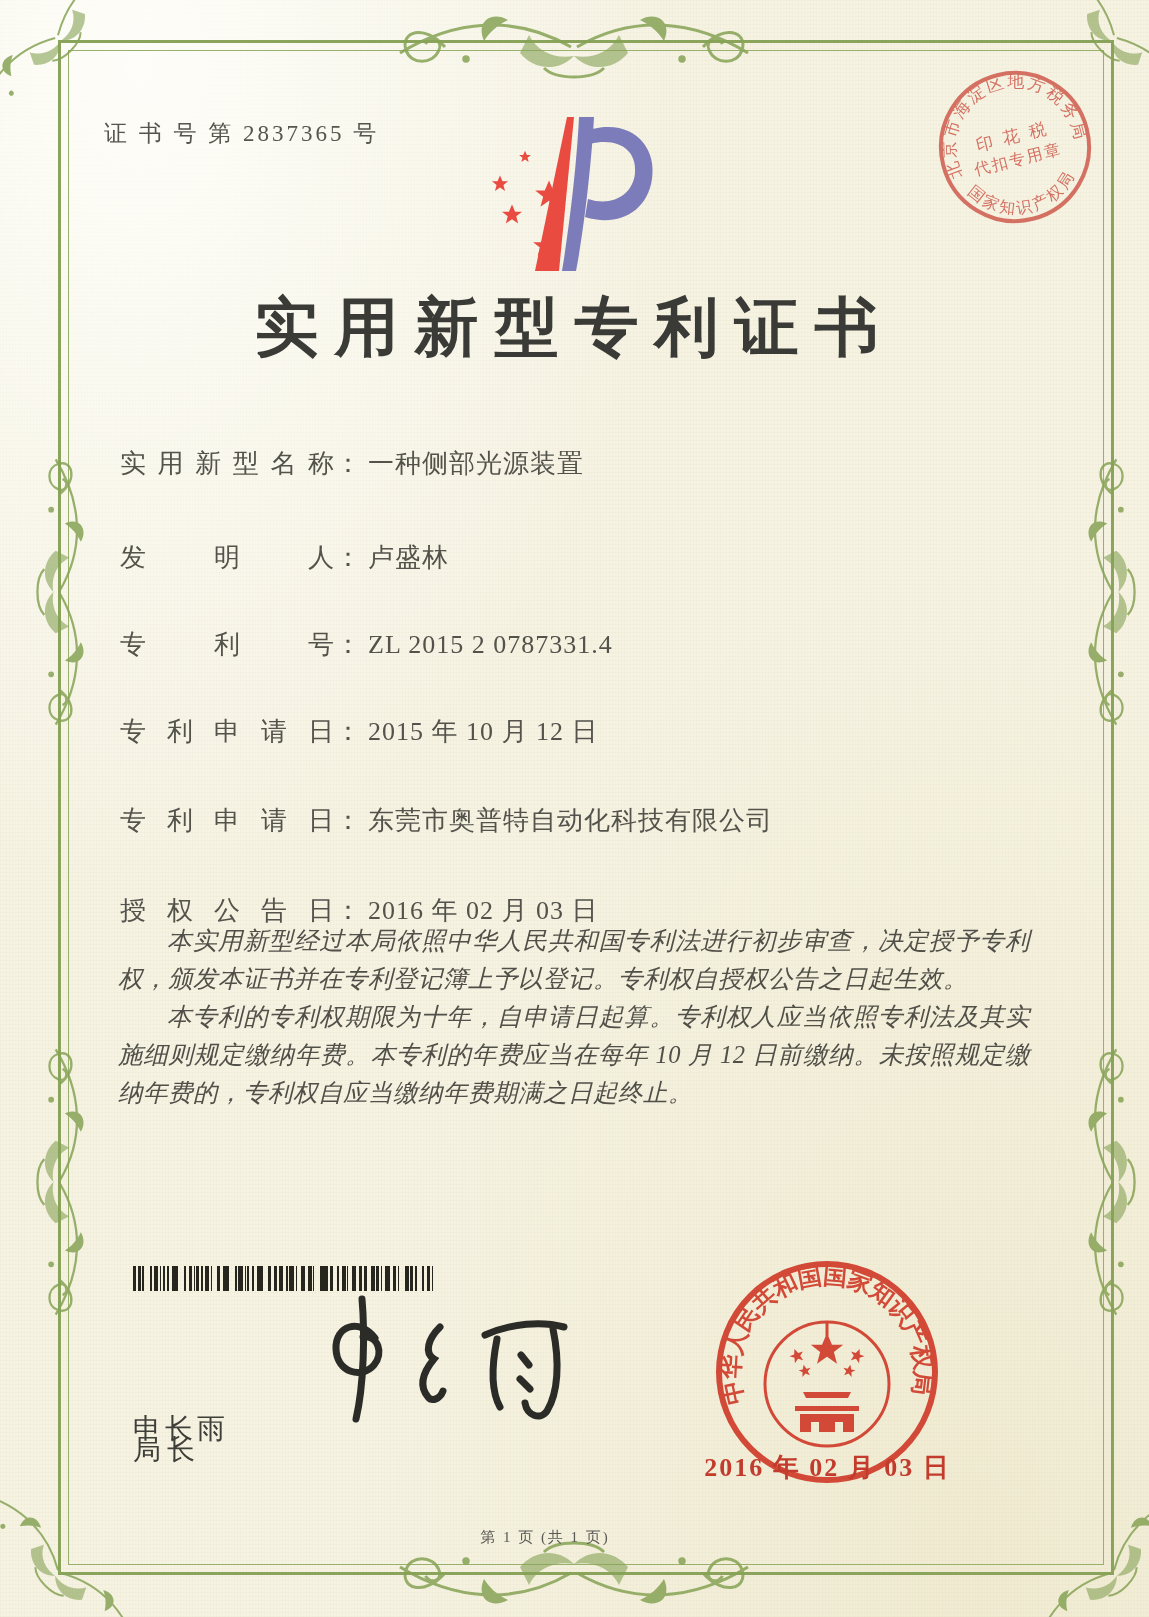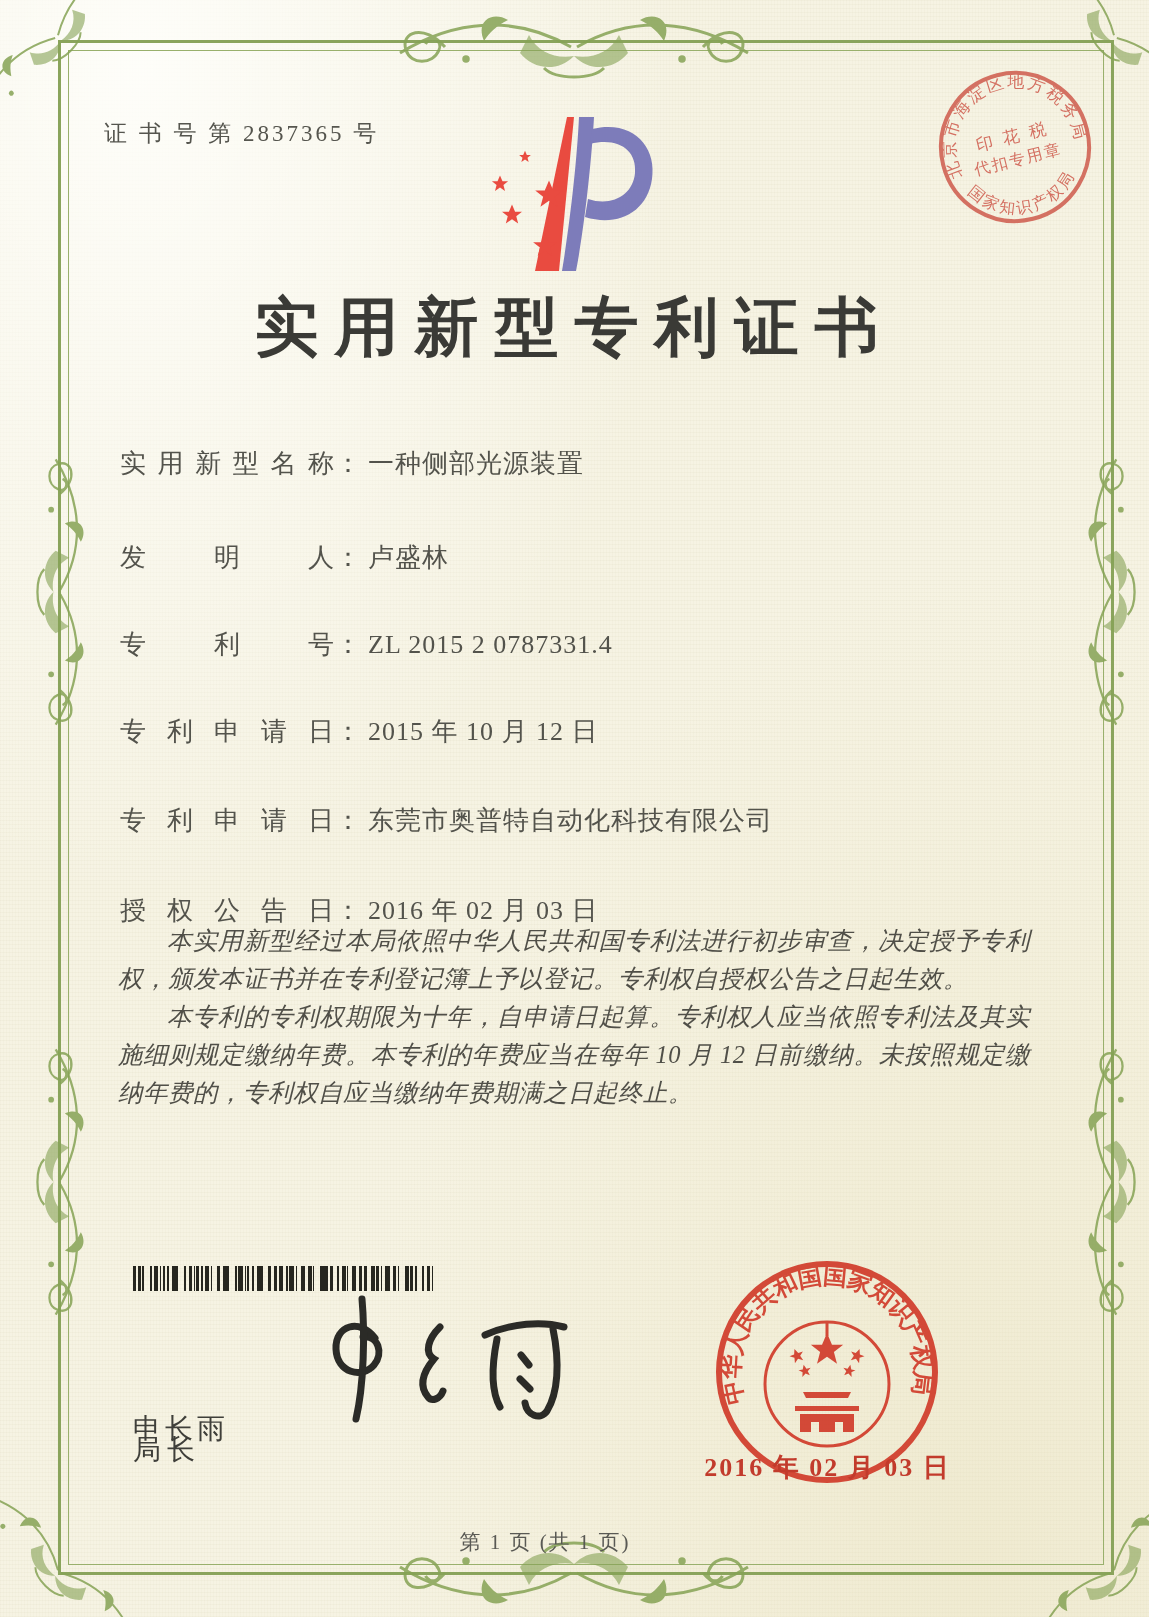--- a/index.html
+++ b/index.html
@@ -50,21 +50,21 @@
       repeating-linear-gradient(90deg,#26261f 0 3px,rgba(0,0,0,0) 3px 9px,#26261f 9px 11px,rgba(0,0,0,0) 11px 21px);
   }
   .sig-title{left:133px;top:1431px;font-size:28px;color:#3f3f3a;letter-spacing:6px;}
   .sig-name{left:133px;top:1410px;font-size:28px;color:#3f3f3a;letter-spacing:4px;}
   .seal-date{
     left:695px;top:1450px;width:265px;text-align:center;
     font-size:26px;color:#c23b2c;letter-spacing:2px;font-weight:600;white-space:nowrap;
   }
   .footer{
     left:0;top:1528px;width:1090px;text-align:center;
-    font-size:21px;color:#595954;letter-spacing:2px;
+    font-size:15px;color:#595954;letter-spacing:2px;
   }
   .tax-stamp{left:930px;top:62px;transform:rotate(-14deg);opacity:.8;}
   .gov-seal{left:705px;top:1250px;opacity:.9;}
   .logo{left:455px;top:103px;}
   .signature{left:300px;top:1283px;}
 </style>
 </head>
 <body>
 
 <div class="paper">

